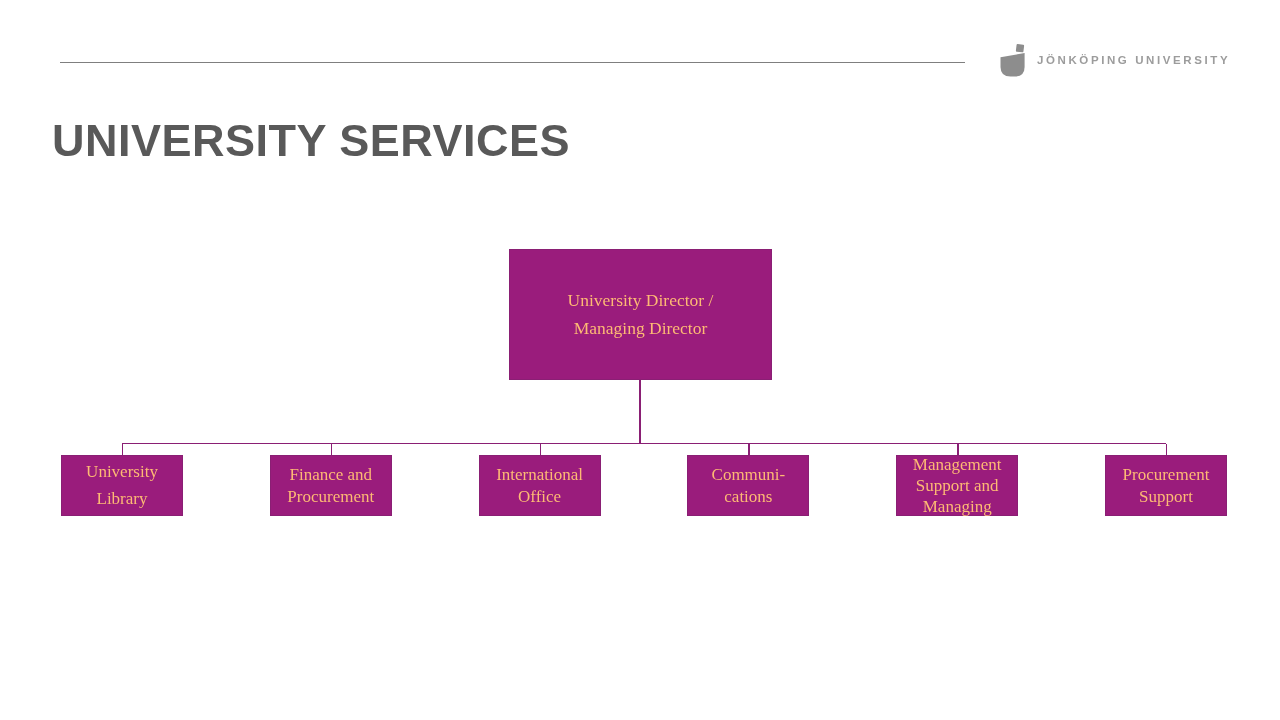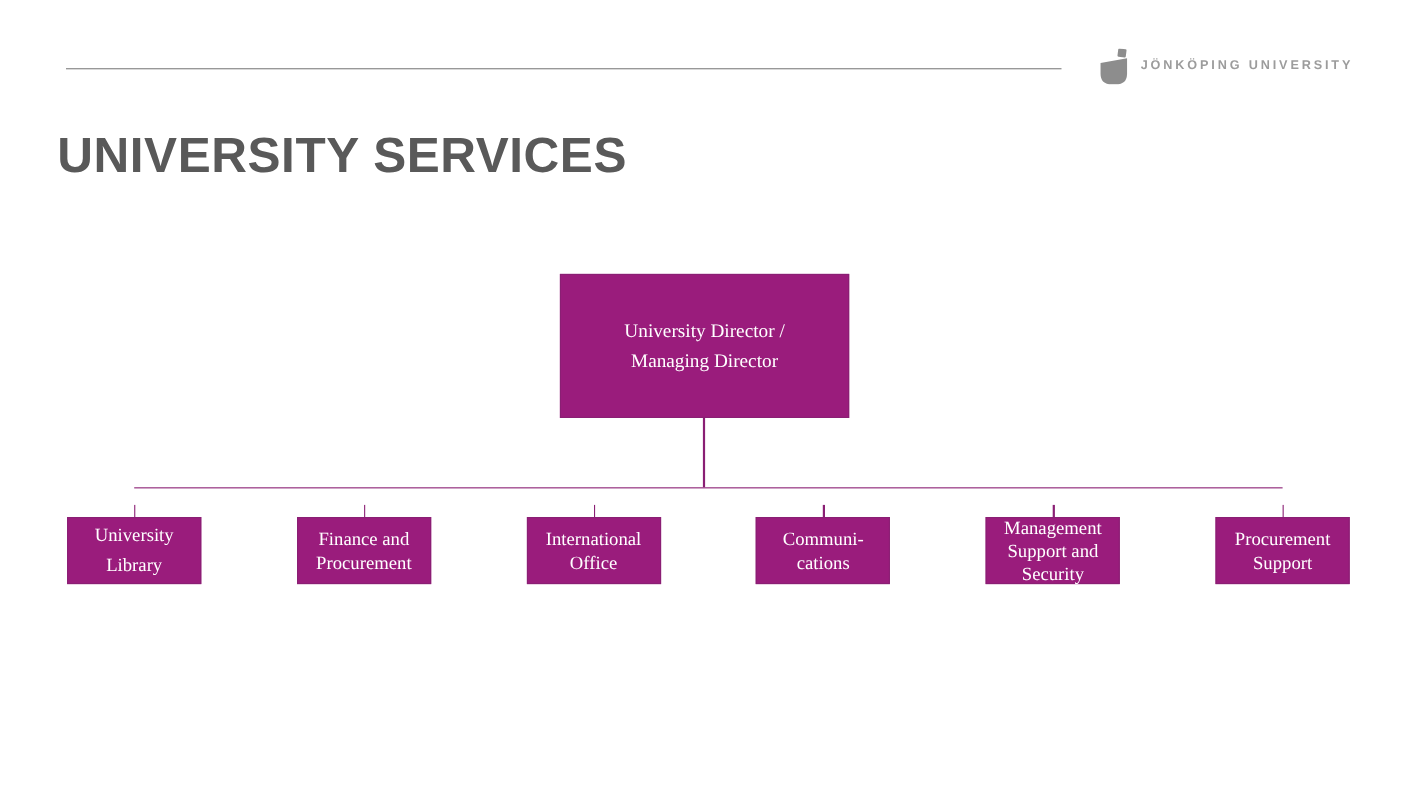--- a/index.html
+++ b/index.html
@@ -64,21 +64,21 @@
     color: var(--title-gray);
     white-space: nowrap;
     margin-top: 32px;
   }
 
   
   .org-chart { position: absolute; inset: 0; }
   .org-box {
     background: var(--box-fill);
     border: 1px solid var(--line);
-    color: #ffffff;
+    color: #fdba74;
     font-family: "Liberation Serif", serif;
     display: flex;
     align-items: center;
     justify-content: center;
     text-align: center;
   }
   .org-box .label { white-space: pre-line; }
 
   .root-box {
     position: absolute;
@@ -103,21 +103,21 @@
     left: 122px;
     top: 443px;
     width: 1044px;
     height: 1.4px;
     background: var(--line);
   }
 
   .children-row {
     position: absolute;
     left: 61px;
-    top: 470px;
+    top: 455px;
     width: 1166px;
     display: flex;
     justify-content: space-between;
   }
   .child-box {
     position: relative;
     width: 122px;
     height: 61px;
     font-size: 17px;
   }
@@ -174,21 +174,21 @@
         <span class="label">International
 Office</span>
       </div>
       <div class="org-box child-box">
         <span class="label">Communi-
 cations</span>
       </div>
       <div class="org-box child-box">
         <span class="label">Management
 Support and
-Security</span>
+Managing</span>
       </div>
       <div class="org-box child-box">
         <span class="label">Procurement
 Support</span>
       </div>
     </div>
 
   </div>
 
 </div>

